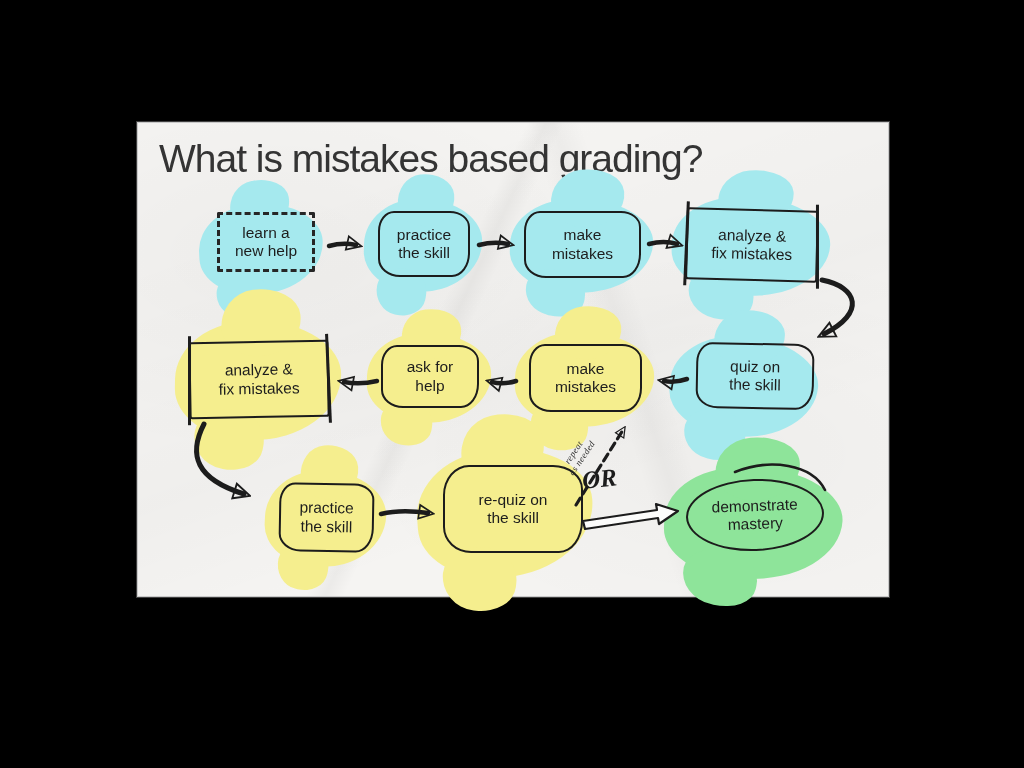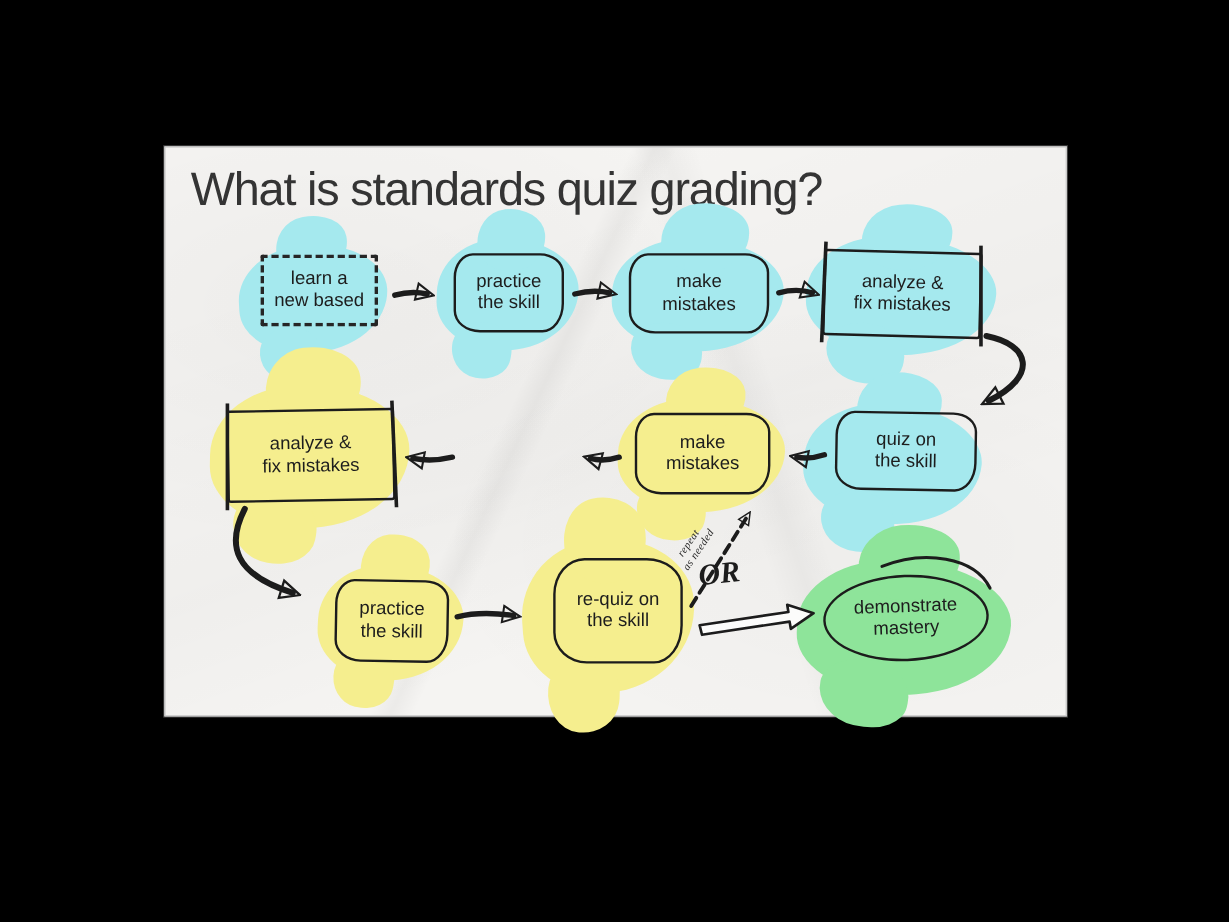--- a/index.html
+++ b/index.html
@@ -64,21 +64,21 @@
   .n3{left:386px;top:88px;width:117px;height:67px;}
   .n3 .blob::before{width:52%;height:62%;top:-32%;}
   .n4{left:548px;top:86px;width:132px;height:72px;transform:rotate(1.5deg);}
   .n5{left:558px;top:220px;width:118px;height:66px;transform:rotate(1deg);}
   .n5 .blob{left:-26px;top:-6px;right:-4px;bottom:-28px;transform:rotate(4deg);}
   .n6{left:391px;top:221px;width:113px;height:68px;}
   .n7{left:243px;top:222px;width:98px;height:63px;}
   .n8{left:51px;top:218px;width:140px;height:77px;transform:rotate(-1deg);}
   .n8 .blob{top:-20px;bottom:-22px;}
   .n9{left:141px;top:360px;width:95px;height:69px;transform:rotate(1deg);}
-  .n10{left:323px;top:342px;width:108px;height:88px;}
+  .n10{left:305px;top:342px;width:140px;height:88px;}
   .n10 .blob{left:-26px;top:-16px;right:-10px;bottom:-24px;transform:rotate(-4deg);}
   .n11{left:548px;top:356px;width:138px;height:72px;transform:rotate(-2deg);}
   .n11 .blob{left:-22px;top:-12px;right:-18px;bottom:-28px;transform:rotate(5deg);}
   
   .arrows{position:absolute;left:0;top:0;width:750px;height:473px;z-index:2;pointer-events:none;}
   .arrows path{stroke:var(--ink,#1c1c1c);fill:none;stroke-linecap:round;}
   .or-label{
     position:absolute;left:444px;top:342px;z-index:3;
     font-family:"Liberation Serif",serif;font-style:italic;font-weight:bold;
     font-size:25px;color:#1c1c1c;transform:rotate(-6deg);
@@ -90,27 +90,27 @@
     transform:rotate(-56deg);letter-spacing:0.4px;
   }
   .repeat-label span{display:block;}
 </style>
 </head>
 <body>
 
 <div class="stage">
   <div class="slide">
 
-    <div class="title">What is standards quiz grading?</div>
+    <div class="title">What is mistakes based grading?</div>
 
     <div class="node n1 cyan dashed">
       <div class="blob"></div>
       <div class="box">
         <span>learn a</span>
-        <span>new based</span>
+        <span>new help</span>
       </div>
     </div>
     <div class="node n2 cyan rounded">
       <div class="blob"></div>
       <div class="box">
         <span>practice</span>
         <span>the skill</span>
       </div>
     </div>
     <div class="node n3 cyan rounded">
@@ -133,20 +133,27 @@
       <div class="box">
         <span>quiz on</span>
         <span>the skill</span>
       </div>
     </div>
     <div class="node n6 yellow rounded">
       <div class="blob"></div>
       <div class="box">
         <span>make</span>
         <span>mistakes</span>
+      </div>
+    </div>
+    <div class="node n7 yellow rounded">
+      <div class="blob"></div>
+      <div class="box">
+        <span>ask for</span>
+        <span>help</span>
       </div>
     </div>
     <div class="node n8 yellow rect">
       <div class="blob"></div>
       <div class="box">
         <span>analyze &amp;</span>
         <span>fix mistakes</span>
       </div>
     </div>
 

